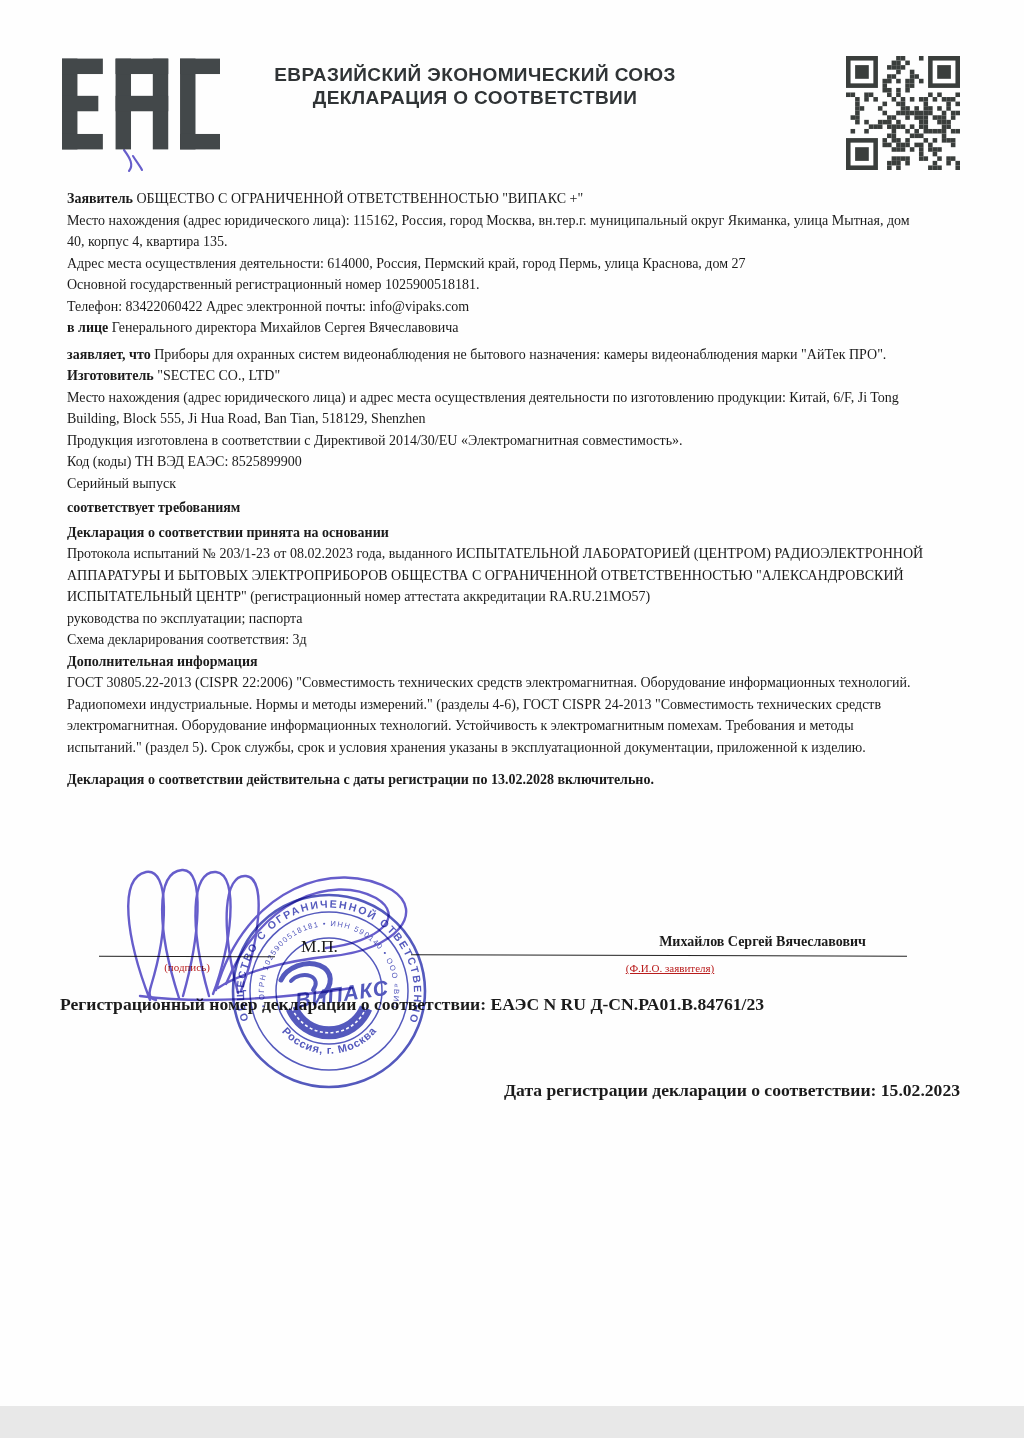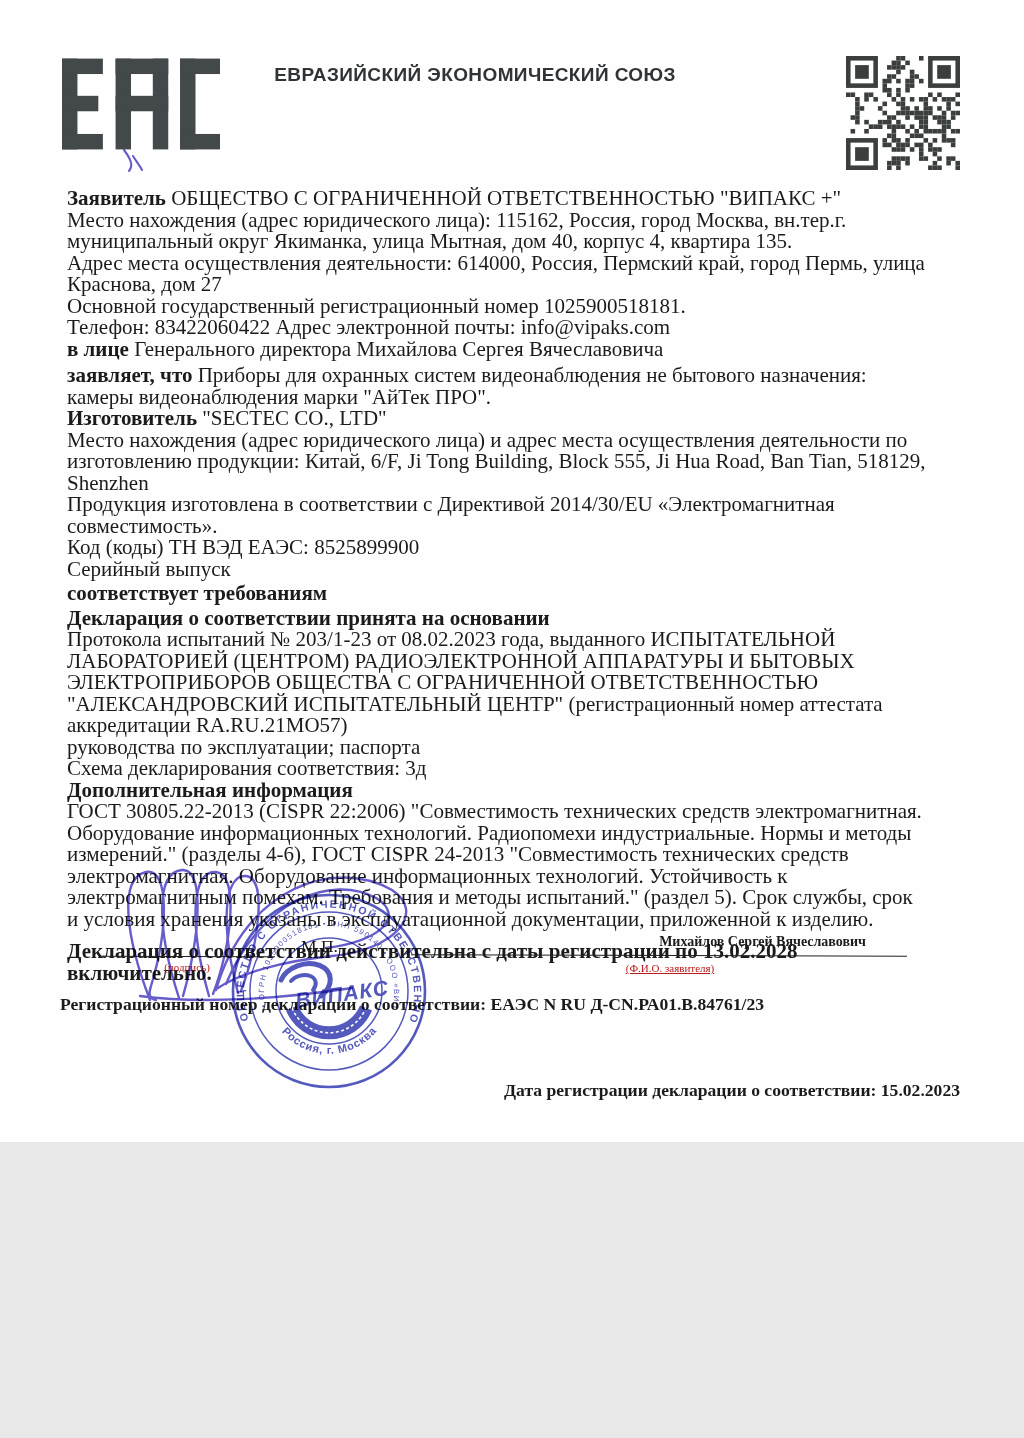--- a/index.html
+++ b/index.html
@@ -1,34 +1,34 @@
 <!DOCTYPE html>
 <html lang="ru"><head>
 <meta charset="utf-8">
 <style>
   html,body{margin:0;padding:0;background:#e8e8e8;}
   .page{
-    position:relative;width:1024px;height:1142px;margin:0 auto;
+    position:relative;width:1024px;height:1406px;margin:0 auto;
     background:#fefefe;overflow:hidden;
     font-family:"Liberation Serif","DejaVu Serif",serif;
     color:#1b1b1b;
   }
   
   .eac-logo{position:absolute;left:62px;top:57px;width:158px;height:94px;}
   .hdr-titles{
     position:absolute;left:230px;top:63px;width:490px;text-align:center;
     font-family:"Liberation Sans","DejaVu Sans",sans-serif;
     font-weight:bold;font-size:19px;line-height:23px;color:#303436;
     letter-spacing:.4px;
   }
   .qr{position:absolute;left:846px;top:56px;width:114px;height:114px;}
   
   .doc-body{
     position:absolute;left:67px;top:188px;width:860px;
-    font-size:21px;line-height:21.5px;
+    font-size:14px;line-height:21.5px;
   }
   .doc-body p{margin:0;}
   .gap-sm{margin-top:5px !important;}
   .gap-xs{margin-top:3px !important;}
   .gap-lg{margin-top:11px !important;}
   b.lbl{font-weight:bold;}
   
   .mp{position:absolute;left:301px;top:936px;font-size:17.5px;}
   .fio-name{position:absolute;left:480px;top:934px;width:386px;text-align:right;font-size:14px;font-weight:bold;}
   .sig-line{position:absolute;height:0;border-top:1.6px solid #222;}
@@ -66,20 +66,21 @@
       <rect x="59" y="41" width="58" height="17"></rect>
 
       <rect x="130" y="0" width="17" height="100"></rect>
       <rect x="130" y="0" width="44" height="17"></rect>
       <rect x="130" y="83" width="44" height="17"></rect>
     </g>
   </svg>
 
   <div class="hdr-titles">
     <div>ЕВРАЗИЙСКИЙ ЭКОНОМИЧЕСКИЙ СОЮЗ</div>
+    <div>ДЕКЛАРАЦИЯ О СООТВЕТСТВИИ</div>
   </div>
 
   <svg class="qr" id="qr" viewBox="0 0 125 125" aria-hidden="true">
       <rect x="55" y="0" width="5" height="5" fill="#3a3e3c"></rect>
       <rect x="60" y="0" width="5" height="5" fill="#3a3e3c"></rect>
       <rect x="80" y="0" width="5" height="5" fill="#3a3e3c"></rect>
       <rect x="50" y="5" width="5" height="5" fill="#3a3e3c"></rect>
       <rect x="55" y="5" width="5" height="5" fill="#3a3e3c"></rect>
       <rect x="65" y="5" width="5" height="5" fill="#3a3e3c"></rect>
       <rect x="45" y="10" width="5" height="5" fill="#3a3e3c"></rect>
@@ -269,21 +270,21 @@
       <rect x="5" y="95" width="25" height="25" fill="#fff"></rect>
       <rect x="10" y="100" width="15" height="15" fill="#3a3e3c"></rect>
     </svg>
 
   <div class="doc-body">
     <p><b class="lbl">Заявитель</b><span> ОБЩЕСТВО С ОГРАНИЧЕННОЙ ОТВЕТСТВЕННОСТЬЮ "ВИПАКС +"</span></p>
     <p><span>Место нахождения (адрес юридического лица): 115162, Россия, город Москва, вн.тер.г. муниципальный округ Якиманка, улица Мытная, дом 40, корпус 4, квартира 135.</span></p>
     <p><span>Адрес места осуществления деятельности: 614000, Россия, Пермский край, город Пермь, улица Краснова, дом 27</span></p>
     <p><span>Основной государственный регистрационный номер 1025900518181.</span></p>
     <p><span>Телефон: 83422060422 Адрес электронной почты: info@vipaks.com</span></p>
-    <p><b class="lbl">в лице</b><span> Генерального директора Михайлова Сергея Вячеславовича</span></p>
+    <p><b class="lbl">в лице</b><span> Генерального директора Михайлов Сергея Вячеславовича</span></p>
     <p class="gap-sm"><b class="lbl">заявляет, что</b><span> Приборы для охранных систем видеонаблюдения не бытового назначения: камеры видеонаблюдения марки "АйТек ПРО".</span></p>
     <p><b class="lbl">Изготовитель</b><span> "SECTEC CO., LTD"</span></p>
     <p><span>Место нахождения (адрес юридического лица) и адрес места осуществления деятельности по изготовлению продукции: Китай, 6/F, Ji Tong Building, Block 555, Ji Hua Road, Ban Tian, 518129, Shenzhen</span></p>
     <p><span>Продукция изготовлена в соответствии с Директивой 2014/30/EU «Электромагнитная совместимость».</span></p>
     <p><span>Код (коды) ТН ВЭД ЕАЭС: 8525899900</span></p>
     <p><span>Серийный выпуск</span></p>
     <p class="gap-xs"><b class="lbl">соответствует требованиям</b></p>
     <p class="gap-xs"><b class="lbl">Декларация о соответствии принята на основании</b></p>
     <p><span>Протокола испытаний № 203/1-23 от 08.02.2023 года, выданного ИСПЫТАТЕЛЬНОЙ ЛАБОРАТОРИЕЙ (ЦЕНТРОМ) РАДИОЭЛЕКТРОННОЙ АППАРАТУРЫ И БЫТОВЫХ ЭЛЕКТРОПРИБОРОВ ОБЩЕСТВА С ОГРАНИЧЕННОЙ ОТВЕТСТВЕННОСТЬЮ "АЛЕКСАНДРОВСКИЙ ИСПЫТАТЕЛЬНЫЙ ЦЕНТР" (регистрационный номер аттестата аккредитации RA.RU.21МО57)</span></p>
     <p><span>руководства по эксплуатации; паспорта</span></p>

